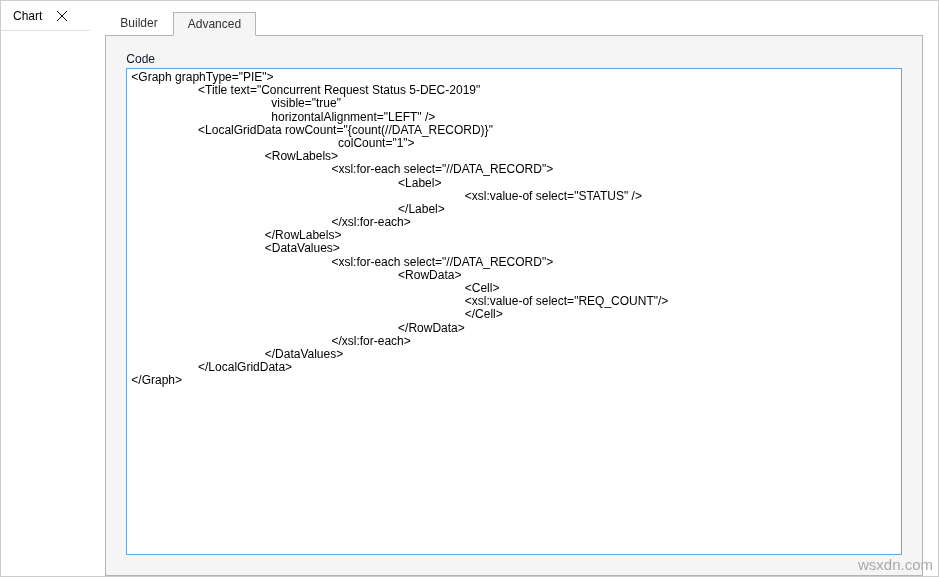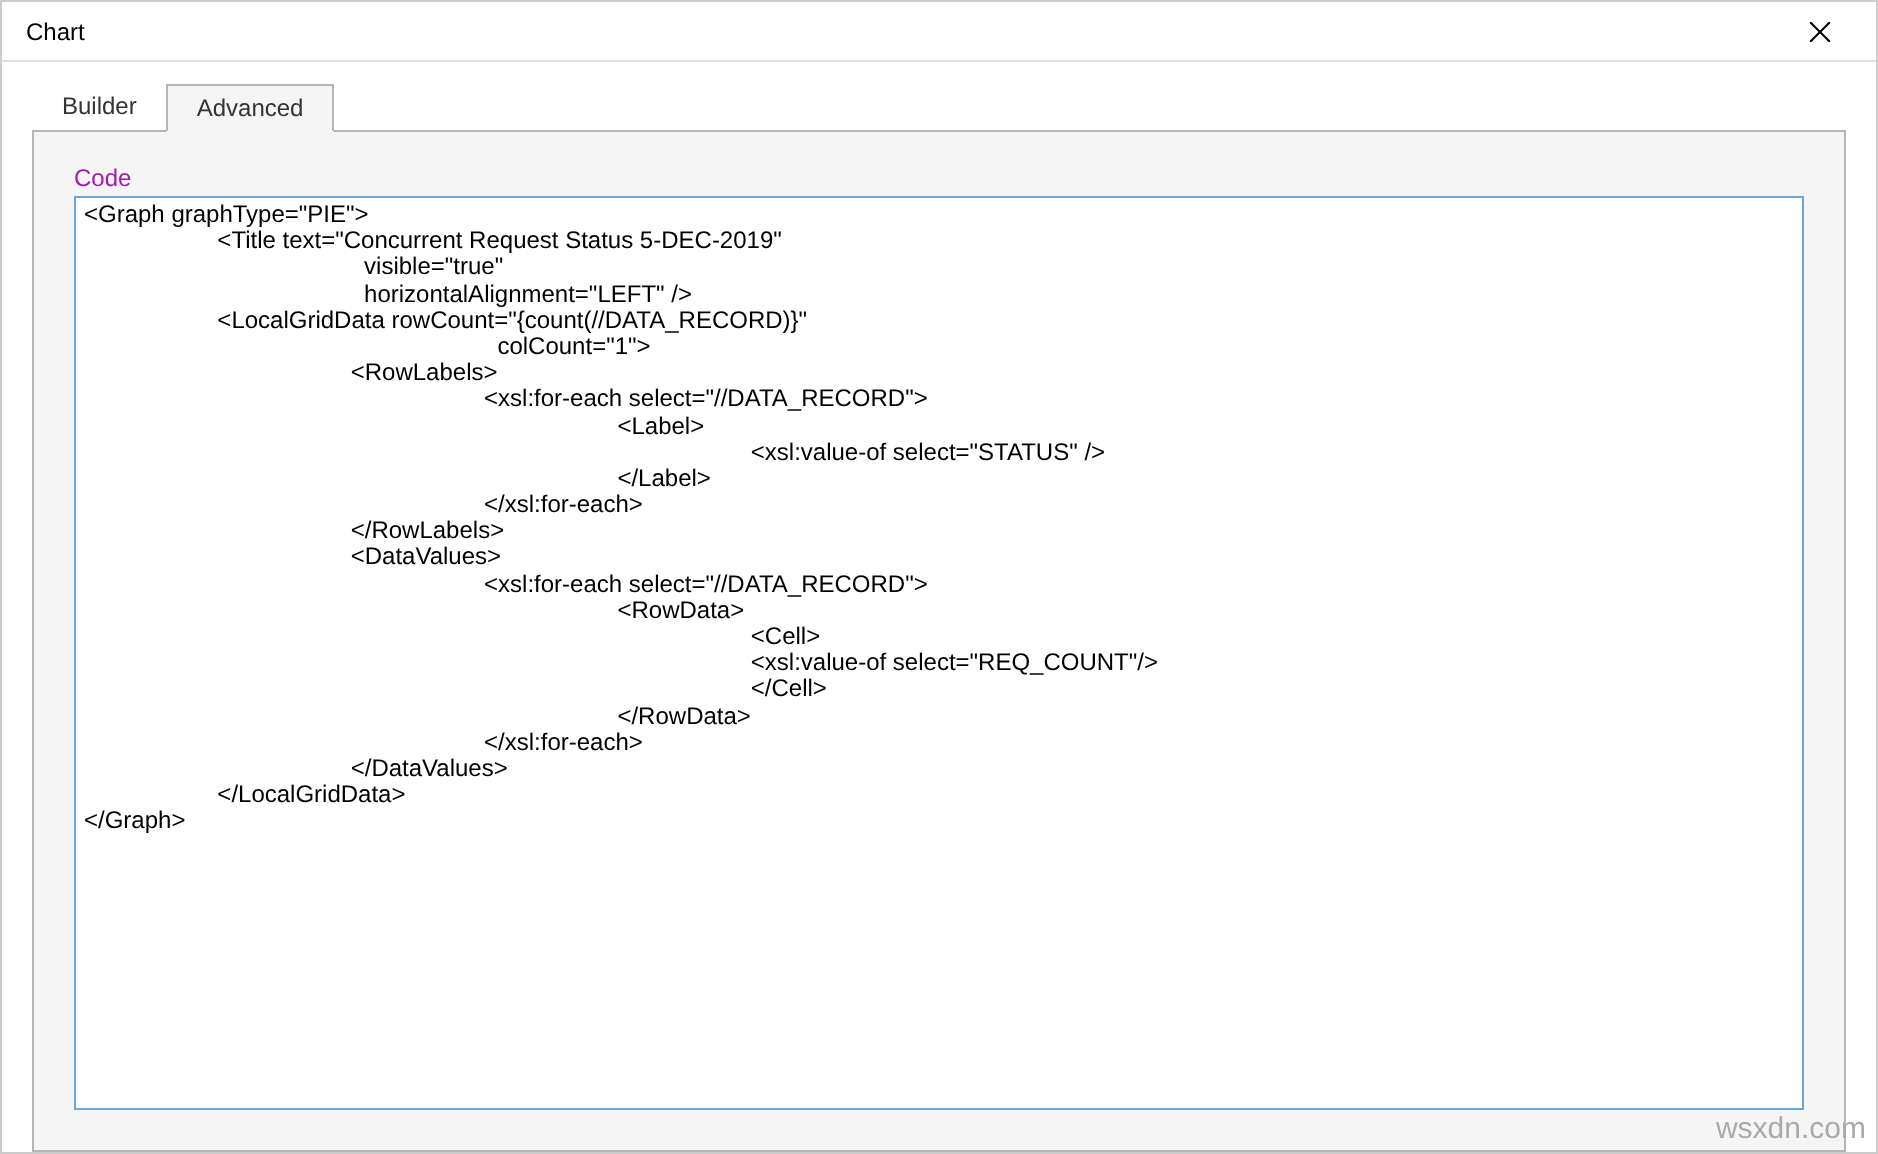--- a/index.html
+++ b/index.html
@@ -13,21 +13,21 @@
       background: #ffffff;
       width: 939px;
       height: 577px;
       overflow: hidden;
       position: relative;
     }
     .dialog {
       width: 100%;
       height: 100%;
       display: flex;
-      flex-direction: column;
+      flex-direction: row;
       border: 1px solid #cccccc;
     }
     .titlebar {
       height: 30px;
       background: #ffffff;
       border-bottom: 1px solid #e0e0e0;
       display: flex;
       align-items: center;
       justify-content: space-between;
       padding: 0 8px 0 12px;
@@ -78,21 +78,21 @@
     .tab-panel {
       flex: 1;
       border: 1px solid #b5b5b5;
       background: #f5f5f5;
       padding: 16px 20px 20px 20px;
       display: flex;
       flex-direction: column;
     }
     .code-label {
       font-size: 12px;
-      color: #a21caf;
+      color: #0f172a;
       margin-bottom: 2px;
     }
     .code-wrapper {
       flex: 1;
       position: relative;
       border: 1px solid #6aa6d8;
       background: #ffffff;
       display: flex;
     }
     .code-textarea {

